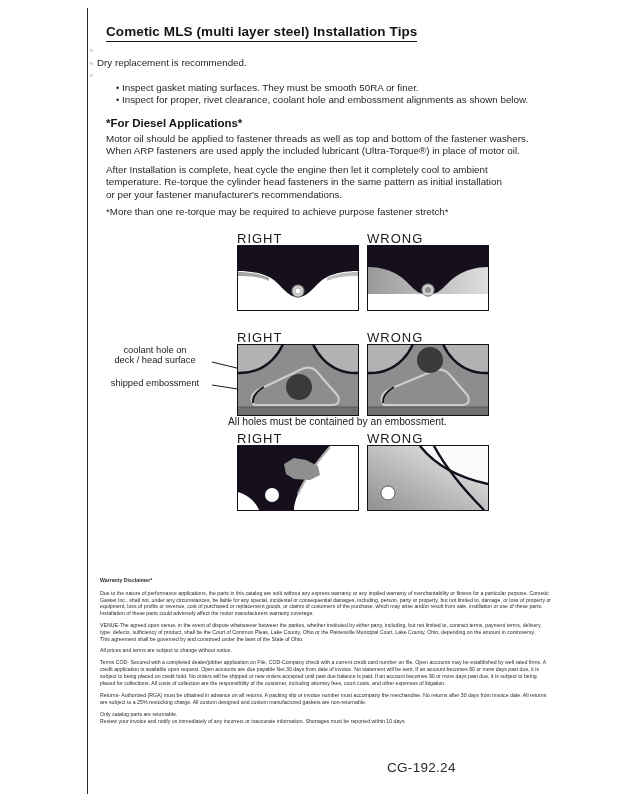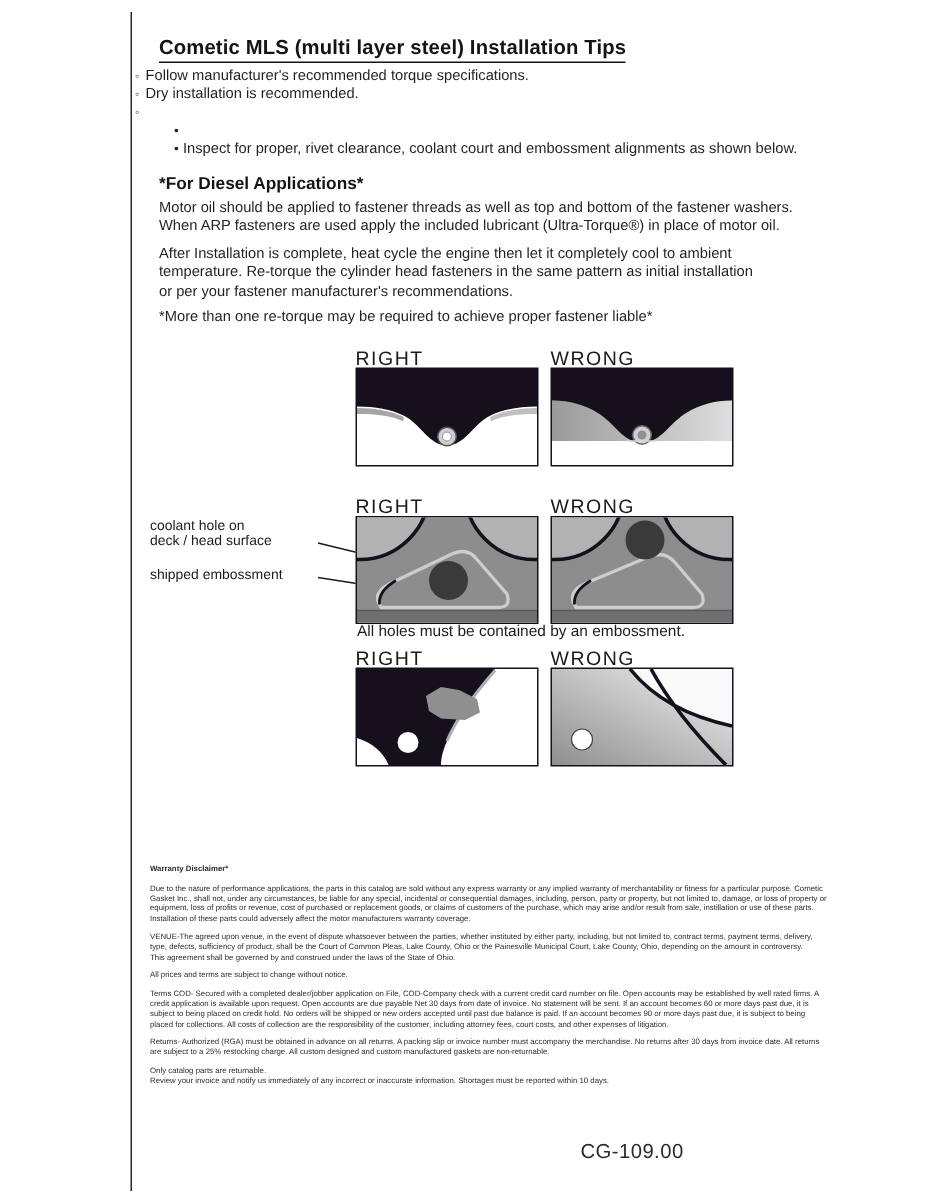--- a/index.html
+++ b/index.html
@@ -12,65 +12,65 @@
   .bullets{left:90px;top:45px;font-size:9.8px;line-height:12px;}
   .b-row{display:flex;align-items:baseline;}
   .b-row .mk{width:7px;flex:0 0 7px;font-size:8px;}
   .b-row.sub{margin-left:26px;}
   .b-row.sub .mk{width:6px;flex:0 0 6px;font-size:9px;}
   .h2{left:106px;top:117px;font-size:11.5px;font-weight:bold;color:#161217;}
   .para{left:106px;width:452px;font-size:9.8px;line-height:12.3px;white-space:pre-line;}
   .dg-label{width:120px;text-align:left;font-size:13px;letter-spacing:1px;color:#1b1b1b;}
   .dg-box{border:1.6px solid #16101c;display:block;background:#fff;}
   .caption{font-size:10.3px;line-height:11.8px;color:#1b1b1b;white-space:pre-line;}
-  .callout{width:110px;text-align:left;font-size:9.3px;line-height:9.8px;
+  .callout{width:110px;text-align:center;font-size:9.3px;line-height:9.8px;
            color:#1b1b1b;white-space:pre-line;}
   .disclaimer{left:100px;top:577px;width:590px;transform:scale(0.767);
               transform-origin:0 0;font-size:6.8px;line-height:8.8px;color:#2b2b2b;}
   .disclaimer h3{margin:0 0 8px 0;font-size:6.8px;font-weight:bold;}
   .disclaimer p{margin:0 0 7px 0;white-space:pre-line;}
   .cg-code{left:387px;top:760px;font-size:13.5px;color:#2a2a2a;letter-spacing:.3px;}
 </style>
 </head>
 <body>
 
 <div class="page">
 
   <div class="abs vrule"></div>
 
   <h1 class="abs title">Cometic MLS (multi layer steel) Installation Tips</h1>
 
   <div class="abs bullets">
     <div class="b-row">
       <span class="mk">◦</span>
-      <span>Follow manufacturer's recommended torque specifications.</span>
     </div>
     <div class="b-row">
       <span class="mk">◦</span>
-      <span>Dry installation is recommended.</span>
+      <span>Dry replacement is recommended.</span>
     </div>
     <div class="b-row">
       <span class="mk">◦</span>
     </div>
     <div class="b-row sub">
       <span class="mk">•</span>
+      <span>Inspect gasket mating surfaces.  They must be smooth 50RA or finer.</span>
     </div>
     <div class="b-row sub">
       <span class="mk">•</span>
-      <span>Inspect for proper, rivet clearance, coolant court and embossment alignments as shown below.</span>
+      <span>Inspect for proper, rivet clearance, coolant hole and embossment alignments as shown below.</span>
     </div>
   </div>
 
   <div class="abs h2">*For Diesel Applications*</div>
   <div class="abs para" style="top:164px">After Installation is complete, heat cycle the engine then let it completely cool to ambient
 temperature. Re-torque the cylinder head fasteners in the same pattern as initial installation
 or per your fastener manufacturer's recommendations.</div>
   <div class="abs para" style="top:133px">Motor oil should be applied to fastener threads as well as top and bottom of the fastener washers.
 When ARP fasteners are used apply the included lubricant (Ultra-Torque®) in place of motor oil.</div>
-  <div class="abs para" style="top:206px">*More than one re-torque may be required to achieve proper fastener liable*</div>
+  <div class="abs para" style="top:206px">*More than one re-torque may be required to achieve purpose fastener stretch*</div>
 
   <div class="abs dg-label" style="left:237px;top:231px">RIGHT</div>
   <div class="abs dg-label" style="left:367px;top:231px">WRONG</div>
 
   <svg class="abs dg-box" style="left:237px;top:245px" width="120" height="64" viewBox="0 0 120 64">
     <rect width="120" height="64" fill="#ffffff"></rect>
     <path d="M0,0 H120 V25 C108,25 97,27 89,31 C77,37 72,51 60,51 C48,51 43,37 31,31 C23,27 12,25 0,25 Z" fill="#16101c"></path>
     <path d="M0,26 C12,26 23,28 31,32 L31,35 C23,31 12,30 0,30 Z" fill="#a5a5a5"></path>
     <path d="M120,26 C108,26 97,28 89,32 L89,35 C97,31 108,30 120,30 Z" fill="#bfbfbf"></path>
     <circle cx="60" cy="45" r="6.2" fill="#cfcfcf" stroke="#555" stroke-width="1"></circle>
@@ -120,21 +120,21 @@
     <rect width="120" height="70" fill="#8d8d8d"></rect>
     <circle cx="2" cy="-18" r="46" fill="#b2b2b2" stroke="#16101c" stroke-width="2.4"></circle>
     <circle cx="118" cy="-18" r="46" fill="#b2b2b2" stroke="#16101c" stroke-width="2.4"></circle>
     <rect y="62" width="120" height="8" fill="#6f6f6f"></rect>
     <path d="M0,62 H120" stroke="#5a5a5a" stroke-width="1"></path>
     <path d="M16,60 H94 Q103,60 100,51 L82,30 Q75,22 65,26 L22,44 Q12,49 14,56 Z" fill="none" stroke="#cdcdcd" stroke-width="2.2" stroke-linejoin="round"></path>
     <path d="M26,42 Q14,49 15,58" fill="none" stroke="#16101c" stroke-width="1.8"></path>
     <circle cx="62" cy="15" r="13" fill="#3a3a3a"></circle>
   </svg>
 
-  <div class="abs caption" style="left:238px;top:416px">All holes must be contained by an embossment.</div>
+  <div class="abs caption" style="left:228px;top:416px">All holes must be contained by an embossment.</div>
 
   <div class="abs dg-label" style="left:237px;top:431px">RIGHT</div>
   <div class="abs dg-label" style="left:367px;top:431px">WRONG</div>
 
   <svg class="abs dg-box" style="left:237px;top:445px" width="120" height="64" viewBox="0 0 120 64">
     <rect width="120" height="64" fill="#ffffff"></rect>
     <path d="M0,0 H92 C78,16 66,34 60,48 C57,55 56,60 56,64 H0 Z" fill="#16101c"></path>
     <path d="M92,1 C78,17 66,34 60,48" fill="none" stroke="#b0b0b0" stroke-width="2"></path>
     <path d="M0,46 C10,49 18,56 21,64 H0 Z" fill="#ffffff"></path>
     <path d="M46,18 L56,12 L68,14 L80,20 L82,29 L72,34 L56,33 L48,28 Z" fill="#8f8f8f"></path>
@@ -161,15 +161,15 @@
     <p>Due to the nature of performance applications, the parts in this catalog are sold without any express warranty or any implied warranty of merchantability or fitness for a particular purpose. Cometic Gasket Inc., shall not, under any circumstances, be liable for any special, incidental or consequential damages, including, person, party or property, but not limited to, damage, or loss of property or equipment, loss of profits or revenue, cost of purchased or replacement goods, or claims of customers of the purchase, which may arise and/or result from sale, instillation or use of these parts. Installation of these parts could adversely affect the motor manufacturers warranty coverage.</p>
     <p>VENUE-The agreed upon venue, in the event of dispute whatsoever between the parties, whether instituted by either party, including, but not limited to, contract terms, payment terms, delivery, type, defects, sufficiency of product, shall be the Court of Common Pleas, Lake County, Ohio or the Painesville Municipal Court, Lake County, Ohio, depending on the amount in controversy.
 This agreement shall be governed by and construed under the laws of the State of Ohio.</p>
     <p>All prices and terms are subject to change without notice.</p>
     <p>Terms COD- Secured with a completed dealer/jobber application on File, COD-Company check with a current credit card number on file. Open accounts may be established by well rated firms. A credit application is available upon request. Open accounts are due payable Net 30 days from date of invoice. No statement will be sent. If an account becomes 60 or more days past due, it is subject to being placed on credit hold. No orders will be shipped or new orders accepted until past due balance is paid. If an account becomes 90 or more days past due, it is subject to being placed for collections. All costs of collection are the responsibility of the customer, including attorney fees, court costs, and other expenses of litigation.</p>
     <p>Returns- Authorized (RGA) must be obtained in advance on all returns. A packing slip or invoice number must accompany the merchandise. No returns after 30 days from invoice date. All returns are subject to a 25% restocking charge. All custom designed and custom manufactured gaskets are non-returnable.</p>
     <p>Only catalog parts are returnable.
 Review your invoice and notify us immediately of any incorrect or inaccurate information. Shortages must be reported within 10 days.</p>
   </div>
 
-  <div class="abs cg-code">CG-109.00</div>
+  <div class="abs cg-code">CG-192.24</div>
 
 </div>
 
 </body></html>

